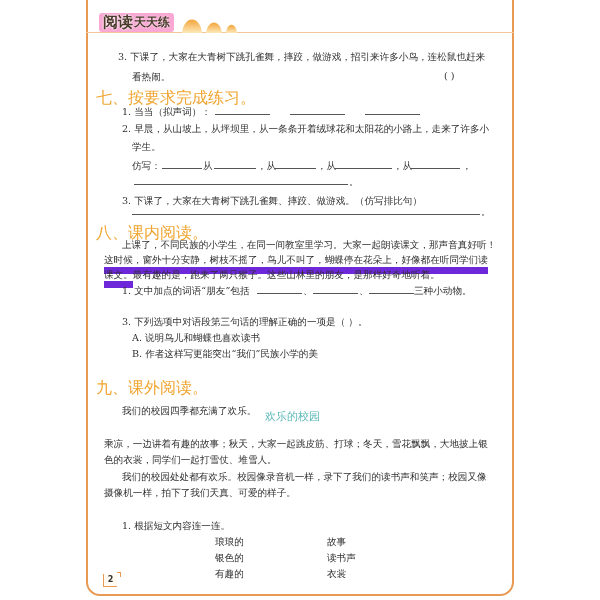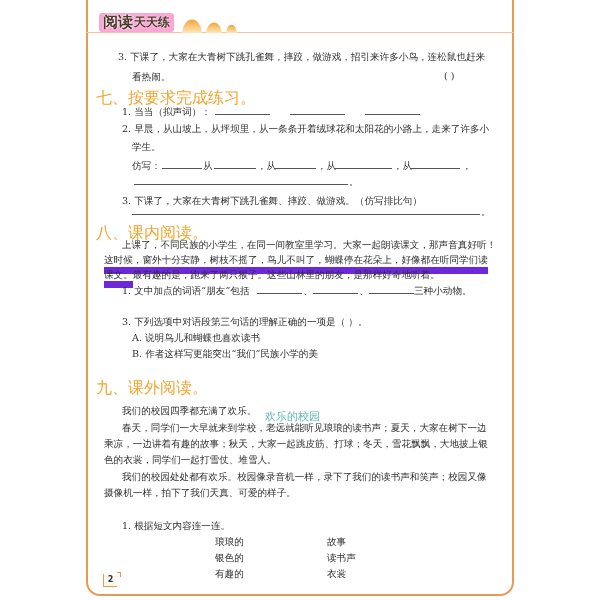--- a/index.html
+++ b/index.html
@@ -113,21 +113,20 @@
   <div class="line" style="left:414px; top:275px;">三种小动物。</div>
 
   <div class="line" style="left:122px; top:306px;">3. 下列选项中对语段第三句话的理解正确的一项是（        ）。</div>
   <div class="line" style="left:132px; top:322px;">A. 说明鸟儿和蝴蝶也喜欢读书</div>
   <div class="line" style="left:132px; top:338px;">B. 作者这样写更能突出“我们”民族小学的美</div>
 
   <div class="sec" style="left:96px; top:369px;">九、课外阅读。</div>
   <div class="title" style="left:265px; top:376px;margin-top:24px;">欢乐的校园</div>
 
   <div class="line" style="left:122px; top:395px;">我们的校园四季都充满了欢乐。</div>
-  <div class="line" style="left:122px; top:412px;">春天，同学们一大早就来到学校，老远就能听见琅琅的读书声；夏天，大家在树下一边</div>
   <div class="line" style="left:104px; top:428px;">乘凉，一边讲着有趣的故事；秋天，大家一起跳皮筋、打球；冬天，雪花飘飘，大地披上银</div>
   <div class="line" style="left:104px; top:444px;">色的衣裳，同学们一起打雪仗、堆雪人。</div>
   <div class="line" style="left:122px; top:461px;">我们的校园处处都有欢乐。校园像录音机一样，录下了我们的读书声和笑声；校园又像</div>
   <div class="line" style="left:104px; top:477px;text-align:right;">摄像机一样，拍下了我们天真、可爱的样子。</div>
   <div class="line" style="left:122px; top:510px;">1. 根据短文内容连一连。</div>
 
   <div class="line" style="left:215px; top:526px;">琅琅的</div>
   <div class="line" style="left:215px; top:542px;">银色的</div>
   <div class="line" style="left:215px; top:558px;">有趣的</div>
   <div class="line" style="left:327px; top:526px;">故事</div>

